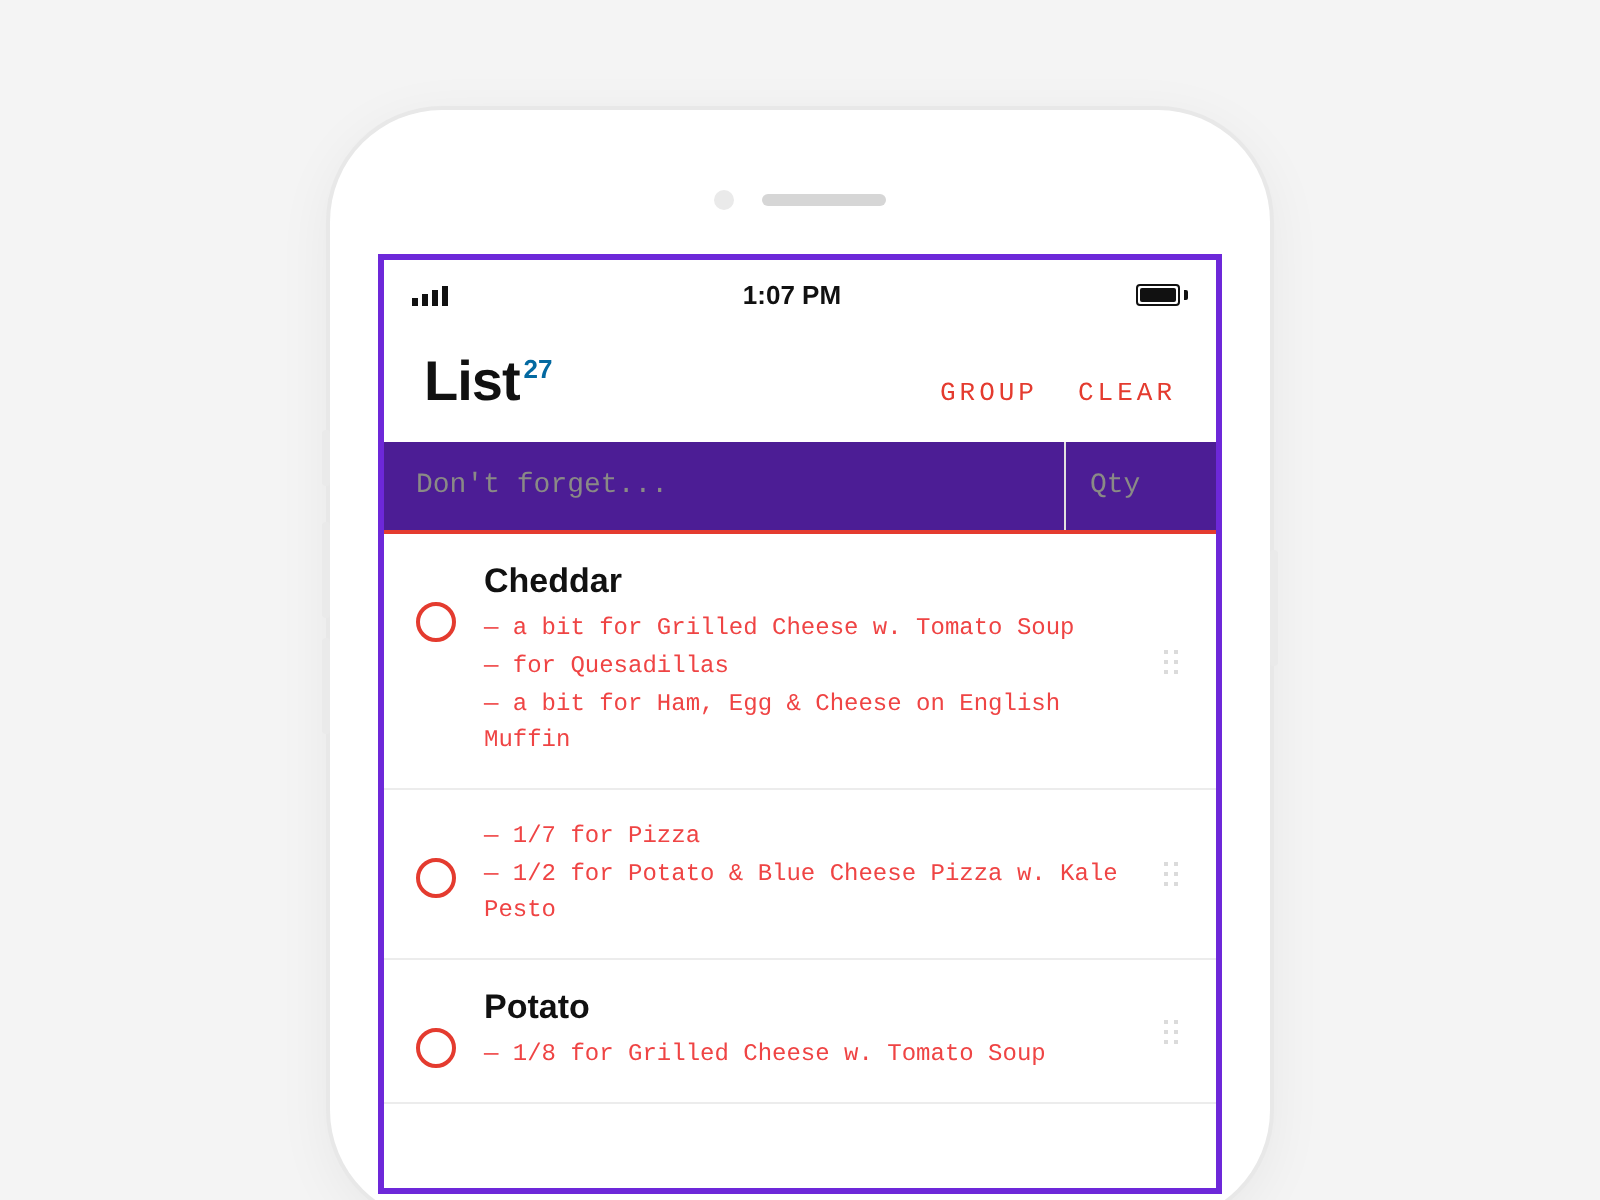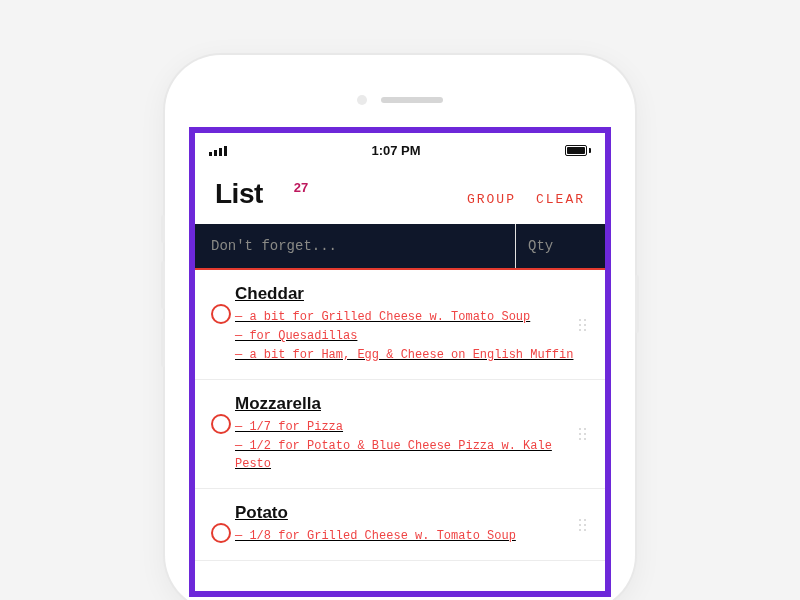--- a/index.html
+++ b/index.html
@@ -48,21 +48,21 @@
     background: #eaeaea;
     border-radius: 3px;
   }
   .side-left-1 { left: -4px; top: 160px; width: 4px; height: 28px; }
   .side-left-2 { left: -4px; top: 206px; width: 4px; height: 48px; }
   .side-left-3 { left: -4px; top: 264px; width: 4px; height: 48px; }
   .side-right  { right: -4px; top: 220px; width: 4px; height: 58px; }
 
   .screen {
     margin-top: 6px;
-    border: 6px solid #6d28d9;
+    border: 3px solid #6d28d9;
     background: #fff;
     height: 470px;
     overflow: hidden;
     position: relative;
   }
 
   .status-bar {
     display: flex;
     align-items: center;
     justify-content: space-between;
@@ -87,44 +87,43 @@
   .battery-body {
     width: 22px; height: 11px; border: 1px solid #111; border-radius: 2px; position: relative;
   }
   .battery-fill { position:absolute; left:1px; top:1px; bottom:1px; right:1px; background:#111; border-radius:1px; }
   .battery-cap { width:2px; height:5px; background:#111; border-radius:0 1px 1px 0; }
 
   .header {
     display:flex; align-items:baseline; justify-content:space-between;
     padding: 14px 20px 14px 20px;
   }
-  .title-wrap { display:flex; align-items:flex-start; gap:14px; }
+  .title-wrap { display:flex; align-items:flex-start; gap:0; }
   .title { font-size: 28px; font-weight: 700; color:#111; letter-spacing:-0.5px; }
-  .count { font-size: 13px; font-weight: 600; color:#be185d; position:relative; top:2px; margin-left:17px; }
+  .count { font-size: 13px; font-weight: 600; color:#0369a1; position:relative; top:2px; margin-left:2px; }
   .header-actions { display:flex; gap:20px; font-family: "Menlo","Courier New",monospace; font-size:13px; letter-spacing:2px; color:#e43b2f; font-weight:500; }
   .header-actions span { cursor:pointer; }
 
   .input-row {
     display:flex;
-    background:#0f172a;
+    background:#4c1d95;
     font-family: "Menlo","Courier New",monospace;
     color:#8a8a86;
     font-size:14px;
     border-bottom: 2px solid #e43b2f;
   }
   .input-main { flex:1; padding:14px 16px; }
-  .input-qty { width:90px; padding:14px 12px; border-left:1px solid #e2e1df; }
+  .input-qty { width:76px; padding:14px 12px; border-left:1px solid #e2e1df; }
 
   .items { }
   .item {
     display:flex; align-items:flex-start;
     padding: 14px 12px 14px 16px;
     border-bottom: 1px solid #ececec;
-    gap: 4px;
-    text-decoration: underline;
+    gap: 14px;
   }
   .radio {
     flex: 0 0 auto;
     width: 20px; height: 20px;
     border: 2px solid #e43b2f;
     border-radius: 50%;
     margin-top: 20px;
   }
   .item-body { flex:1; min-width:0; }
   .item-name { font-size: 17px; font-weight:700; color:#111; margin-bottom:4px; }
@@ -216,21 +215,20 @@
             <div class="drag-row">
                 <i></i>
                 <i></i>
               </div>
           </div>
         </div>
 
         <div class="item">
           <div class="radio"></div>
           <div class="item-body">
-            <div class="item-name">Mozzarella</div>
             <div class="note">— 1/7 for Pizza</div>
             <div class="note">— 1/2 for Potato &amp; Blue Cheese Pizza w. Kale Pesto</div>
           </div>
           <div class="drag">
             <div class="drag-row">
                 <i></i>
                 <i></i>
               </div>
             <div class="drag-row">
                 <i></i>

